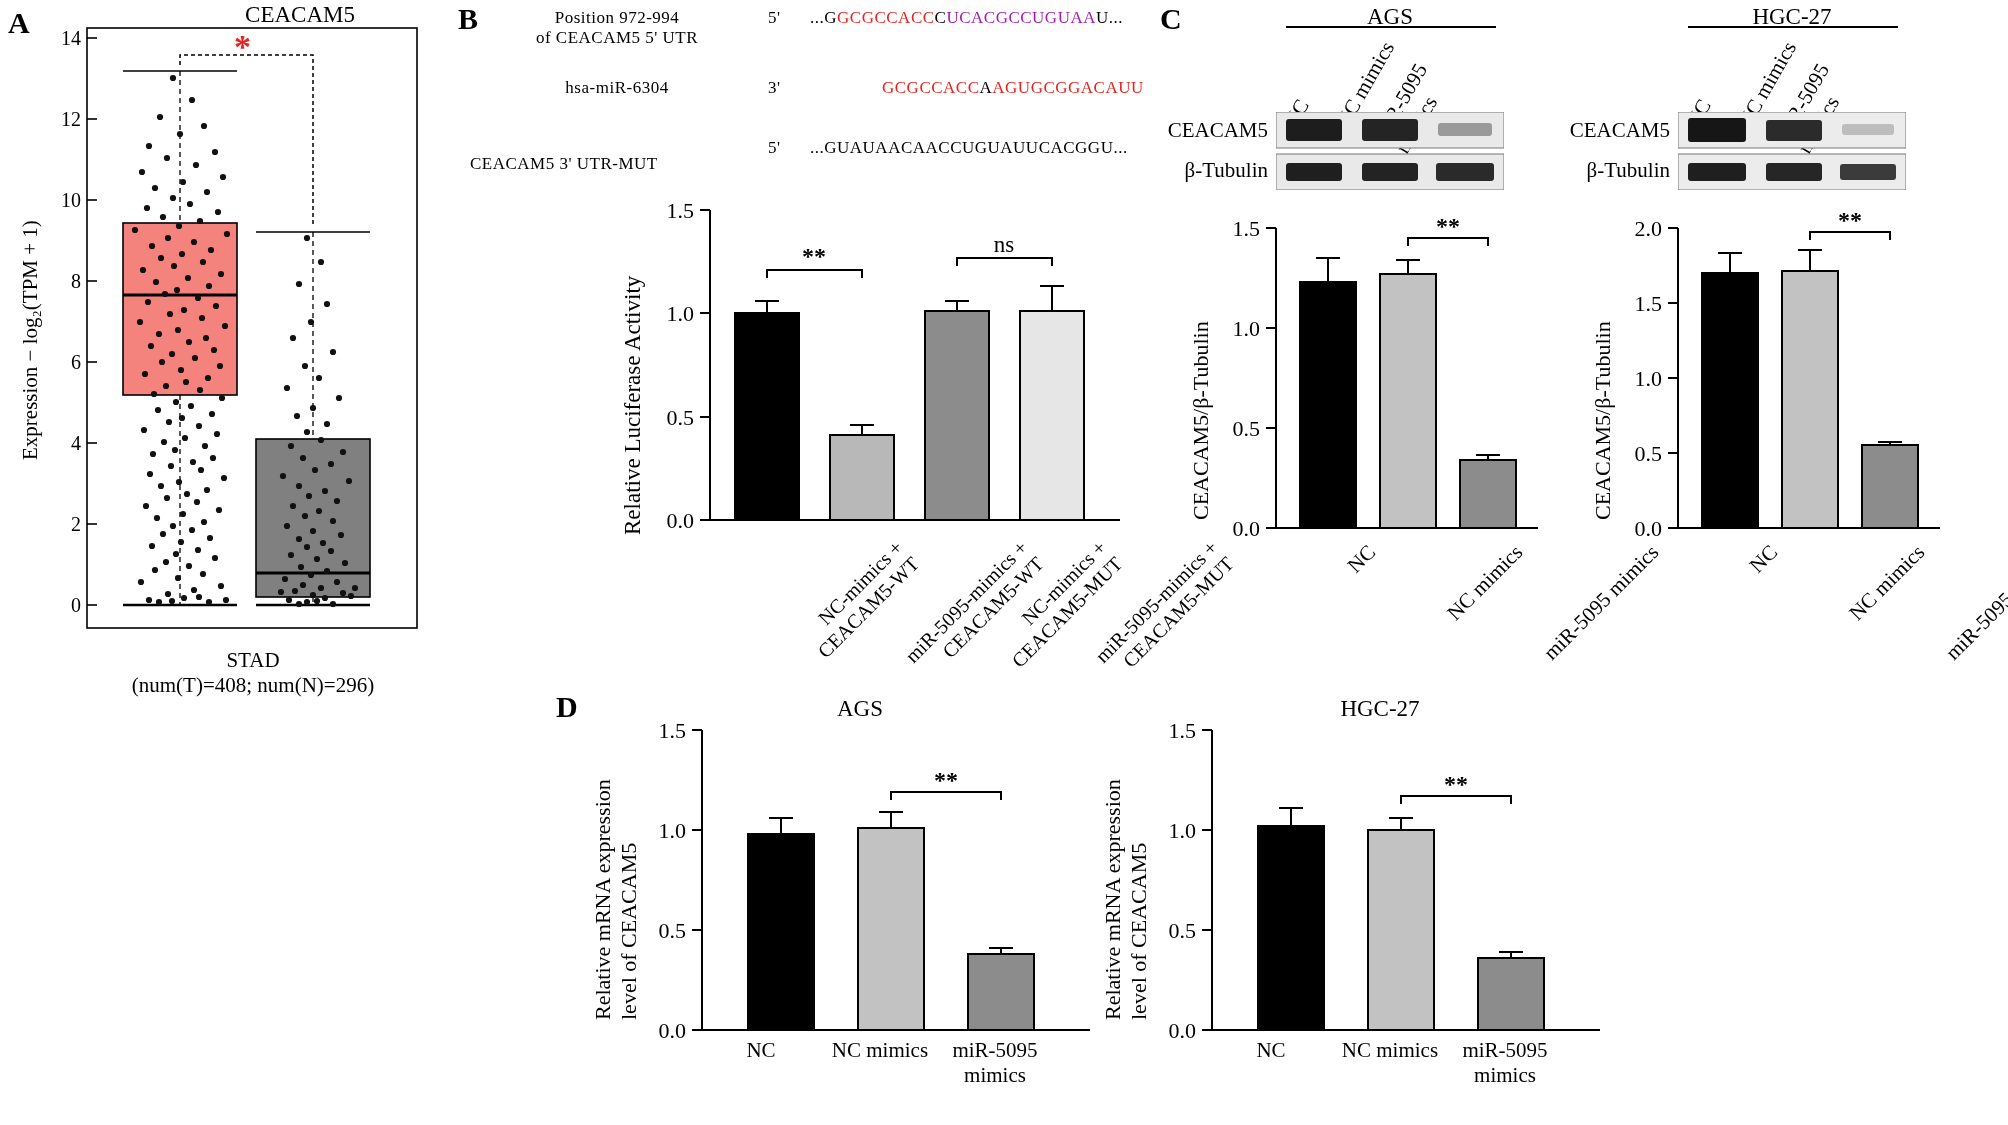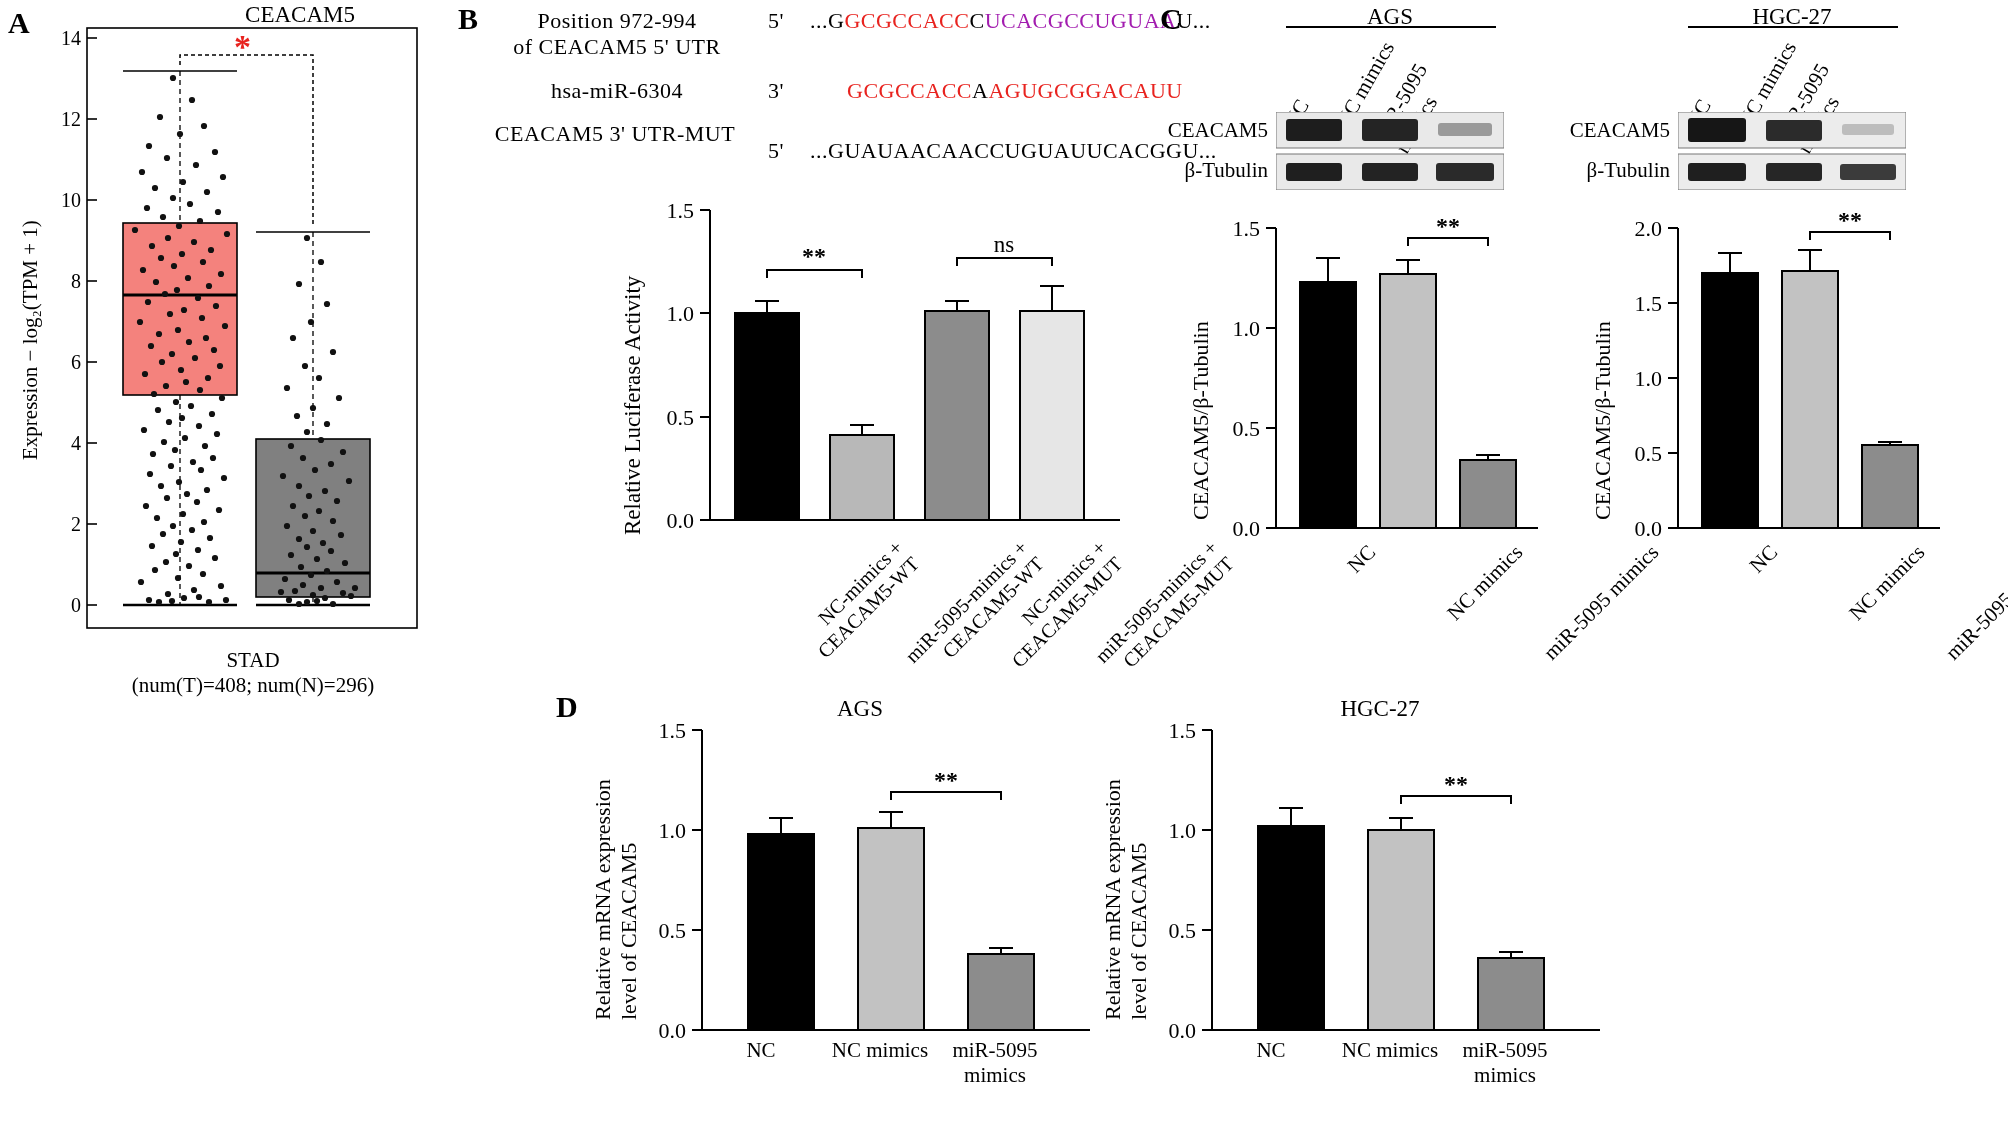--- a/index.html
+++ b/index.html
@@ -15,21 +15,21 @@
   .abs{position:absolute;}
   .ctr{text-align:center;}
   .vert{
     writing-mode:vertical-rl;transform:rotate(180deg);
     white-space:nowrap;
   }
   svg{display:block;}
   .tk{font-family:"Liberation Serif",serif;font-size:20px;}
   .lbl{font-family:"Liberation Serif",serif;font-size:21px;}
   .title{font-family:"Liberation Serif",serif;font-size:23px;}
-  .mono-seq{font-family:"Liberation Serif",serif;font-size:22px;letter-spacing:0.5px;}
+  .mono-seq{font-family:"Liberation Serif",serif;font-size:17px;letter-spacing:0.5px;}
   .rot45{
     transform:rotate(-45deg);transform-origin:right top;
     white-space:nowrap;font-family:"Liberation Serif",serif;font-size:20px;
   }
   .rot45b{
     transform:rotate(-45deg);transform-origin:right top;
     white-space:nowrap;font-family:"Liberation Serif",serif;font-size:21px;
   }
   .blot-label{font-family:"Liberation Serif",serif;font-size:21px;text-align:right;}
   .rotlbl{
@@ -292,25 +292,25 @@
 </div>
 <div class="abs mono-seq" style="left:768px;top:8px;">5'</div>
 <div class="abs mono-seq" style="left:810px;top:8px;">
   <span style="color:#000">...G</span><span style="color:#e8231f">GCGCCACC</span><span style="color:#000">C</span><span style="color:#a21caf">UCACGCCUGUAA</span><span style="color:#000">U...</span>
 </div>
 
 <div class="abs" style="left:482px;top:78px;width:270px;text-align:center;">
   <div class="mono-seq">hsa-miR-6304</div>
 </div>
 <div class="abs mono-seq" style="left:768px;top:78px;">3'</div>
-<div class="abs mono-seq" style="left:847px;top:78px;">
+<div class="abs mono-seq" style="left:882px;top:78px;">
   <span style="color:#e8231f">GCGCCACC</span><span style="color:#000">A</span><span style="color:#e8231f">AGUGCGGACAUU</span>
 </div>
 
-<div class="abs" style="left:470px;top:121px;width:290px;text-align:center;">
+<div class="abs" style="left:470px;top:154px;width:290px;">
   <div class="mono-seq">CEACAM5 3' UTR-MUT</div>
 </div>
 <div class="abs mono-seq" style="left:768px;top:138px;">5'</div>
 <div class="abs mono-seq" style="left:810px;top:138px;">
   <span style="color:#000">...GUAUAACAACCUGUAUUCACGGU...</span>
 </div>
 
 <div class="abs vert" style="left:620px;top:205px;height:330px;font-size:23px;font-family:'Liberation Serif',serif;">Relative Luciferase Activity</div>
 
 <div class="abs" style="left:650px;top:190px;">

